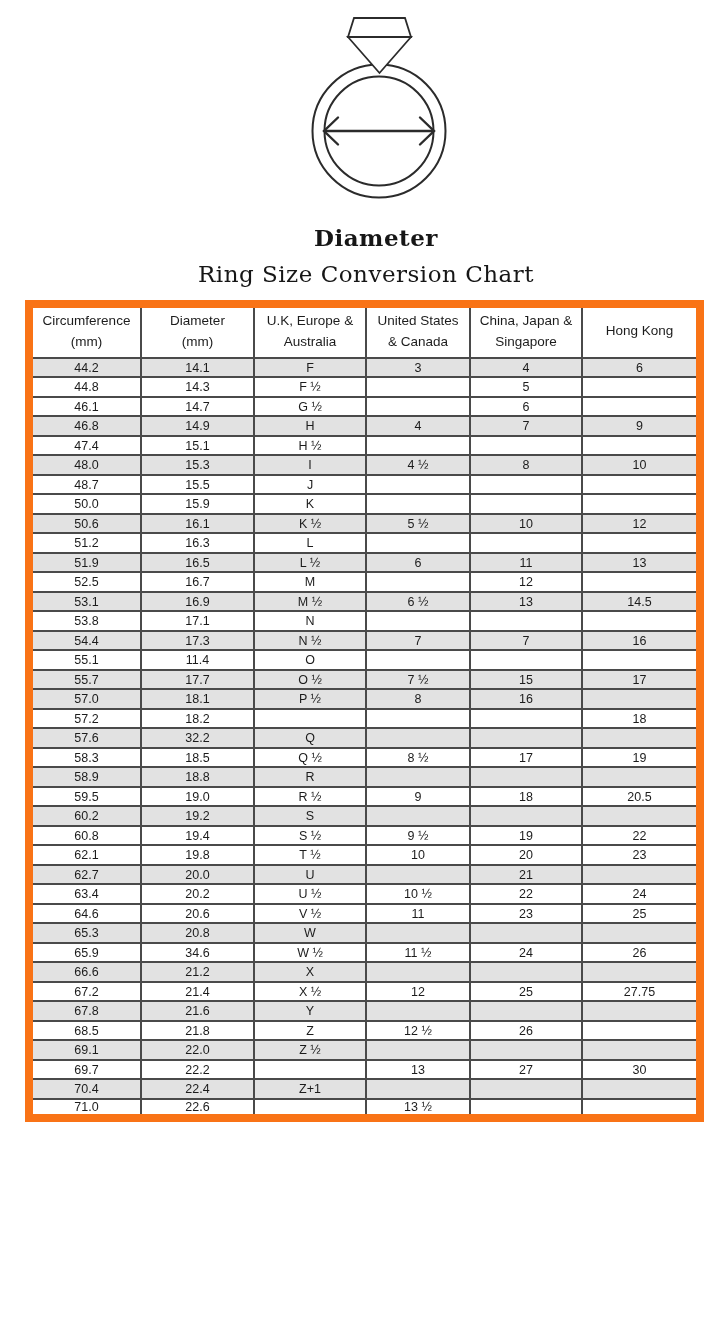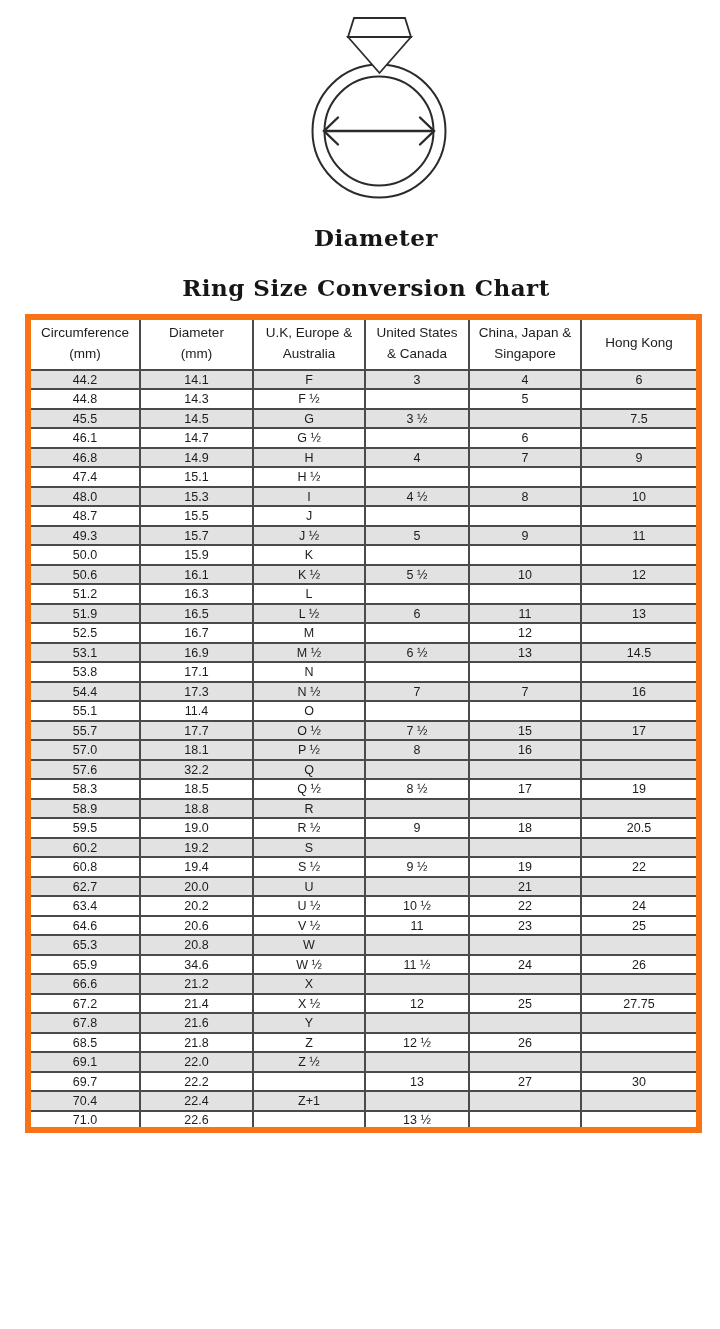--- a/index.html
+++ b/index.html
@@ -21,36 +21,36 @@
     padding-left: 32px;
     text-align: center;
     font-family: "DejaVu Serif", serif;
     font-weight: 700;
     font-size: 23px;
     letter-spacing: 0.5px;
     color: #161616;
   }
 
   .chart-title {
-    margin-top: 23px;
+    margin-top: 10px;
     padding-left: 12px;
     text-align: center;
     font-family: "DejaVu Serif", serif;
-    font-weight: 700;
+    font-weight: 400;
     font-size: 23px;
     letter-spacing: 0.5px;
     color: #161616;
   }
 
   table.conversion {
     margin: 13px 0 0 25px;
     width: 671px;
     table-layout: fixed;
     border-collapse: collapse;
-    border: 6px solid #f97316;
+    border: 8px solid #f97316;
   }
   table.conversion th,
   table.conversion td {
     border: 2px solid #4a4a4a;
     text-align: center;
     vertical-align: middle;
   }
   table.conversion th {
     font-weight: 400;
     font-size: 13.5px;
@@ -138,28 +138,20 @@
         <td>6</td>
       </tr>
       <tr>
         <td>44.8</td>
         <td>14.3</td>
         <td>F ½</td>
         <td></td>
         <td>5</td>
         <td></td>
       </tr>
-      <tr class="shaded">
-        <td>45.5</td>
-        <td>14.5</td>
-        <td>G</td>
-        <td>3 ½</td>
-        <td></td>
-        <td>7.5</td>
-      </tr>
       <tr>
         <td>46.1</td>
         <td>14.7</td>
         <td>G ½</td>
         <td></td>
         <td>6</td>
         <td></td>
       </tr>
       <tr class="shaded">
         <td>46.8</td>
@@ -186,28 +178,20 @@
         <td>10</td>
       </tr>
       <tr>
         <td>48.7</td>
         <td>15.5</td>
         <td>J</td>
         <td></td>
         <td></td>
         <td></td>
       </tr>
-      <tr class="shaded">
-        <td>49.3</td>
-        <td>15.7</td>
-        <td>J ½</td>
-        <td>5</td>
-        <td>9</td>
-        <td>11</td>
-      </tr>
       <tr>
         <td>50.0</td>
         <td>15.9</td>
         <td>K</td>
         <td></td>
         <td></td>
         <td></td>
       </tr>
       <tr class="shaded">
         <td>50.6</td>
@@ -282,20 +266,28 @@
         <td>17</td>
       </tr>
       <tr class="shaded">
         <td>57.0</td>
         <td>18.1</td>
         <td>P ½</td>
         <td>8</td>
         <td>16</td>
         <td></td>
       </tr>
+      <tr>
+        <td>57.2</td>
+        <td>18.2</td>
+        <td></td>
+        <td></td>
+        <td></td>
+        <td>18</td>
+      </tr>
       <tr class="shaded">
         <td>57.6</td>
         <td>32.2</td>
         <td>Q</td>
         <td></td>
         <td></td>
         <td></td>
       </tr>
       <tr>
         <td>58.3</td>
@@ -330,20 +322,28 @@
         <td></td>
       </tr>
       <tr>
         <td>60.8</td>
         <td>19.4</td>
         <td>S ½</td>
         <td>9 ½</td>
         <td>19</td>
         <td>22</td>
       </tr>
+      <tr>
+        <td>62.1</td>
+        <td>19.8</td>
+        <td>T ½</td>
+        <td>10</td>
+        <td>20</td>
+        <td>23</td>
+      </tr>
       <tr class="shaded">
         <td>62.7</td>
         <td>20.0</td>
         <td>U</td>
         <td></td>
         <td>21</td>
         <td></td>
       </tr>
       <tr>
         <td>63.4</td>

